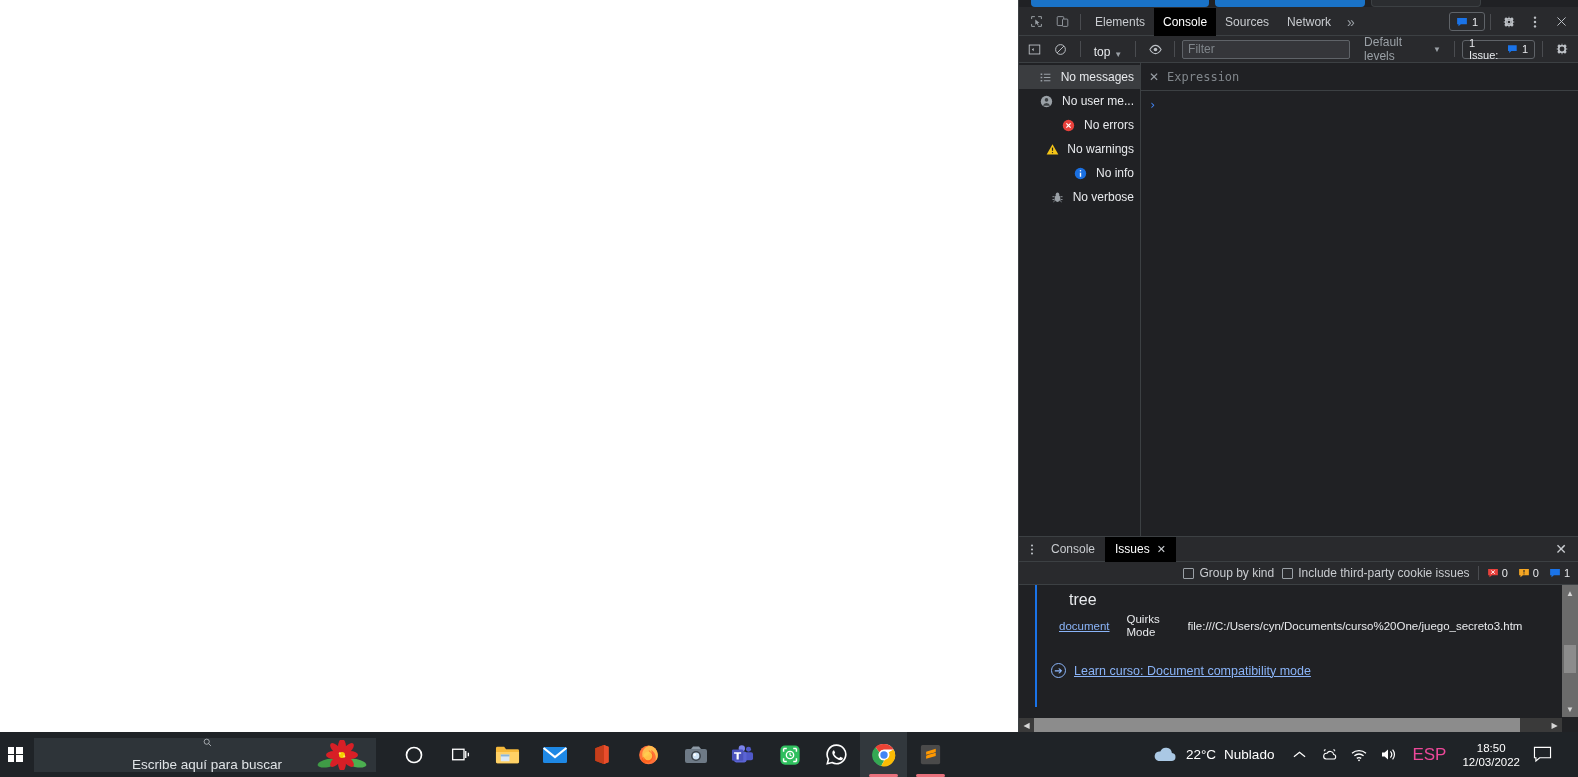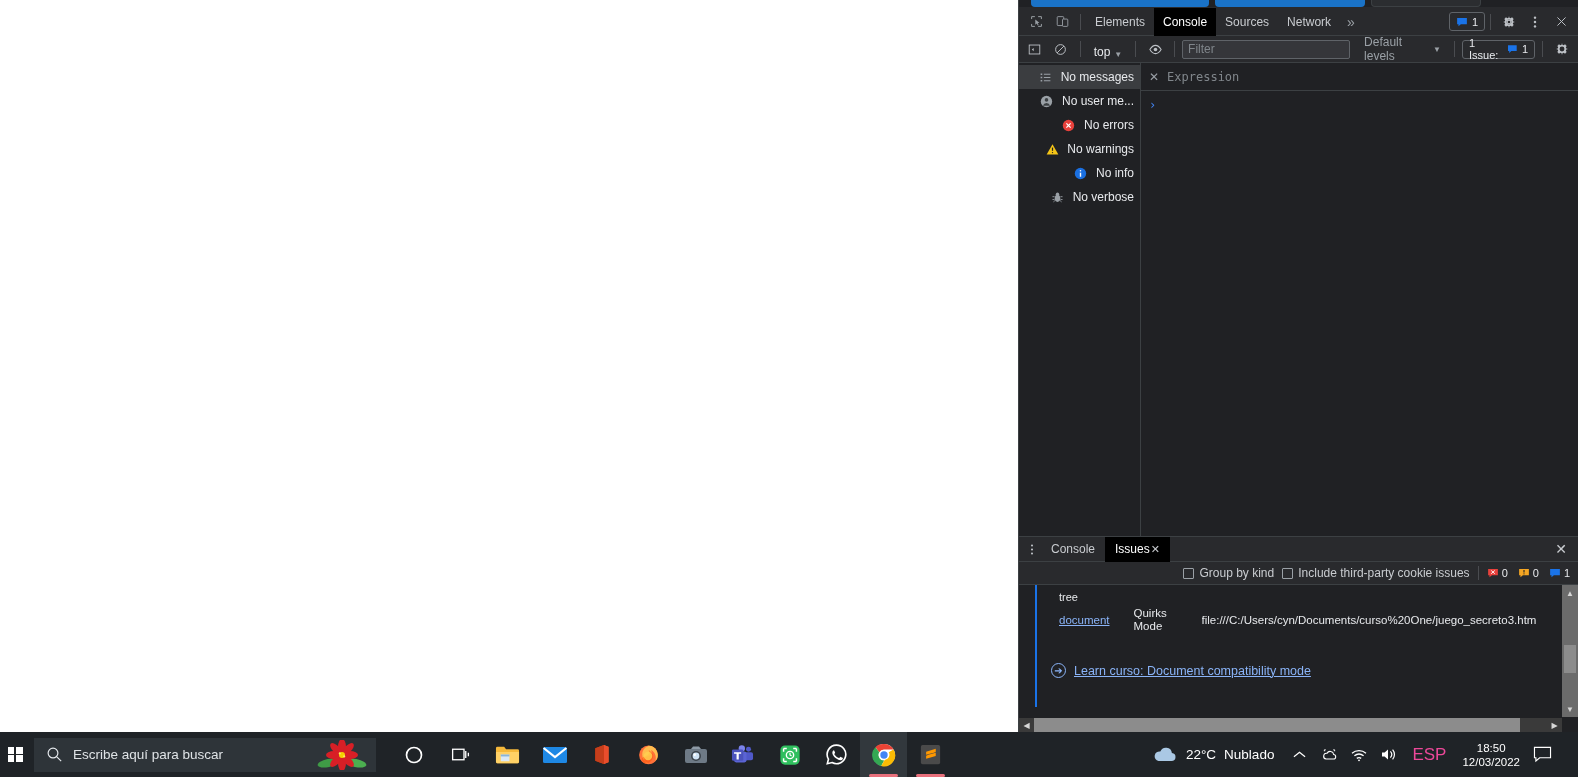--- a/index.html
+++ b/index.html
@@ -136,21 +136,21 @@
     background:#202124; border-top:1px solid #3c4043;
   }
   .drawer-tabbar {
     display:flex; align-items:center; height:25px; background:#292a2d;
     border-bottom:1px solid #3c4043; padding:0 4px;
   }
   .kebab { width:18px; display:flex; align-items:center; justify-content:center; color:#9aa0a6; cursor:pointer; font-size:12px;}
   .drawer-tab {
     height:25px; line-height:25px; padding:0 10px; color:#c9ccd0; font-size:12px; cursor:pointer;
   }
-  .drawer-tab.active { background:#000; color:#fff; display:flex; align-items:center; gap:1px; }
+  .drawer-tab.active { background:#000; color:#fff; display:flex; align-items:center; gap:7px; }
   .drawer-tab .tabclose { color:#c9ccd0; font-size:11px; }
   .drawer-close { margin-left:auto; color:#c9ccd0; padding:0 7px; cursor:pointer; font-size:14px;}
 
   .issues-toolbar {
     display:flex; align-items:center; justify-content:flex-end; gap:8px;
     height:23px; background:#292a2d; border-bottom:1px solid #3c4043;
     padding:0 8px; font-size:12px; color:#c9ccd0;
   }
   .cbx { display:flex; align-items:center; gap:5px; cursor:pointer; }
   .cbx .box {
@@ -167,24 +167,24 @@
   .issue-detail {
     flex:1 1 auto; position:relative; padding-left:32px; min-width:0;
   }
   .issue-accent {
     position:absolute; left:16px; top:0; bottom:10px; width:2px; background:#1a73e8;
   }
   .issue-affected {
     position:absolute; left:0; right:0; top:0;
   }
   .aff-header {
-    color:#e8eaed; font-size:11px; padding:6px 0 2px 40px; white-space:nowrap;
+    color:#e8eaed; font-size:16px; padding:6px 0 2px 40px; white-space:nowrap;margin-left:10px;
   }
   .aff-row {
-    display:flex; align-items:center; gap:8px; padding:2px 0 2px 40px; font-size:11.5px;
+    display:flex; align-items:center; gap:1px; padding:2px 0 2px 40px; font-size:11.5px;
   }
   .aff-link {
     color:#8ab4f8; text-decoration:underline; cursor:pointer; white-space:nowrap;
   }
   .aff-mode {
     color:#e8eaed; width:76px; flex:0 0 76px; padding-left:16px; line-height:13px;
   }
   .aff-url {
     color:#e8eaed; white-space:nowrap; overflow:hidden;
   }
@@ -223,21 +223,21 @@
   }
   .start-btn {
     width:30px; height:45px; display:flex; align-items:center; justify-content:center; cursor:pointer;
   }
   .win-logo { width:15px; height:15px; display:grid; grid-template-columns:1fr 1fr; grid-template-rows:1fr 1fr; gap:1.6px;}
   .win-logo i { background:#ffffff; display:block; }
 
   .search-box {
     width:342px; height:34px; margin-left:4px;
     background:#2e3439; display:flex; align-items:center; gap:10px;
-    padding:0 8px 0 12px; cursor:text; position:relative; overflow:hidden;
+    padding:0 8px 0 12px; cursor:text; position:relative; overflow:hidden;flex-direction:column;
   }
   .search-text { color:#dfe3e6; font-size:13.5px; flex:1 1 auto; }
   .flower { position:absolute; right:6px; top:2px; }
 
   .tb-apps { display:flex; align-items:center; height:45px; margin-left:14px; }
   .tb-app {
     width:47px; height:45px; display:flex; align-items:center; justify-content:center;
     cursor:pointer; position:relative;
   }
   .tb-app.active { background:#32383d; }

